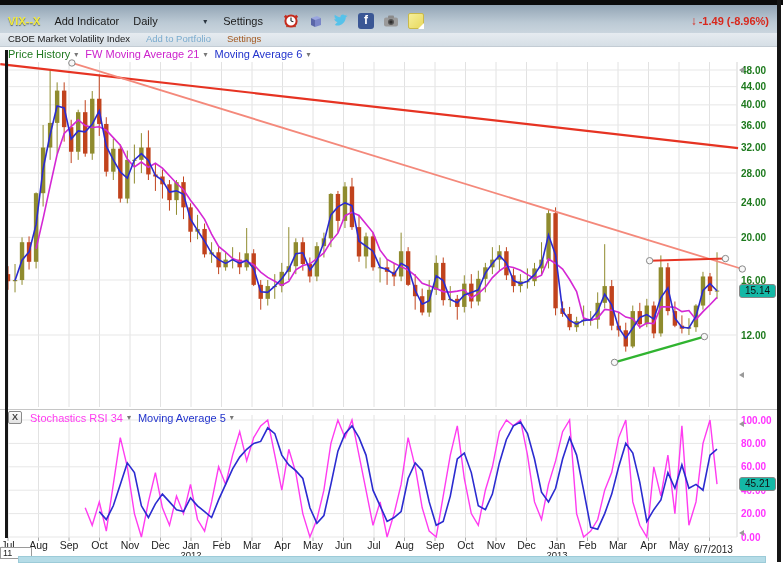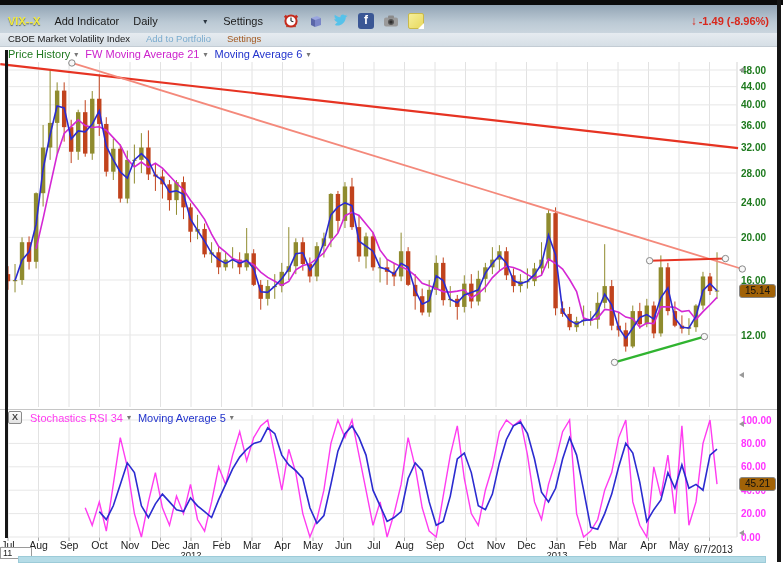--- a/index.html
+++ b/index.html
@@ -24,21 +24,21 @@
     border-bottom:1px solid #c3ccd4;display:flex;align-items:flex-start;gap:16px;padding:0 8px;font-size:9.5px}
   .sb-title{color:#1a1a1a}
   .sb-portfolio{color:#7aabce;cursor:pointer}
   .sb-drawings{color:#a2581f;cursor:pointer}
   .legend{position:absolute;left:8px;display:flex;align-items:center;font-size:11px;z-index:4;white-space:nowrap}
   .lg-item{display:flex;align-items:center;cursor:pointer}
   .lg-caret{color:#777;font-size:8px;margin:0 7px 0 4px}
   .xbtn{width:14px;height:13px;border:1px solid #8a8a8a;border-radius:2px;background:linear-gradient(#fefefe,#e2e2e2);
     font-size:9px;line-height:11px;text-align:center;color:#444;font-weight:bold;margin-right:8px;cursor:pointer}
   #chart-svg{position:absolute;left:0;top:0;width:783px;height:570px;z-index:1}
-  .valbox{position:absolute;left:739px;width:37px;height:14px;border:1px solid #888;border-radius:3px;background:#a16207;
+  .valbox{position:absolute;left:739px;width:37px;height:14px;border:1px solid #888;border-radius:3px;background:#14b8a6;
     font-size:10px;line-height:12px;text-align:center;color:#111;z-index:4}
   .divider{position:absolute;left:0;top:409px;width:777px;height:1px;background:#c6c6c6;z-index:2}
   .left-frame{position:absolute;left:5px;top:50px;width:3px;height:488px;background:#161616;z-index:2}
   .right-frame{position:absolute;left:777px;top:0;width:4px;height:562px;background:#161616;z-index:6}
   .scrollbar{position:absolute;left:18px;top:556px;width:748px;height:7px;background:#b5dce7;border:1px solid #9ccbd8;z-index:2;cursor:pointer}
   .corner-box{position:absolute;left:0;top:547px;width:32px;height:12px;background:#fff;border:1px solid #9a9a9a;
     font-size:9px;line-height:10px;padding-left:2px;color:#222;z-index:2}
   .enddate{position:absolute;left:694px;top:544px;font-size:10px;color:#222;z-index:2}
 </style>
 </head>

